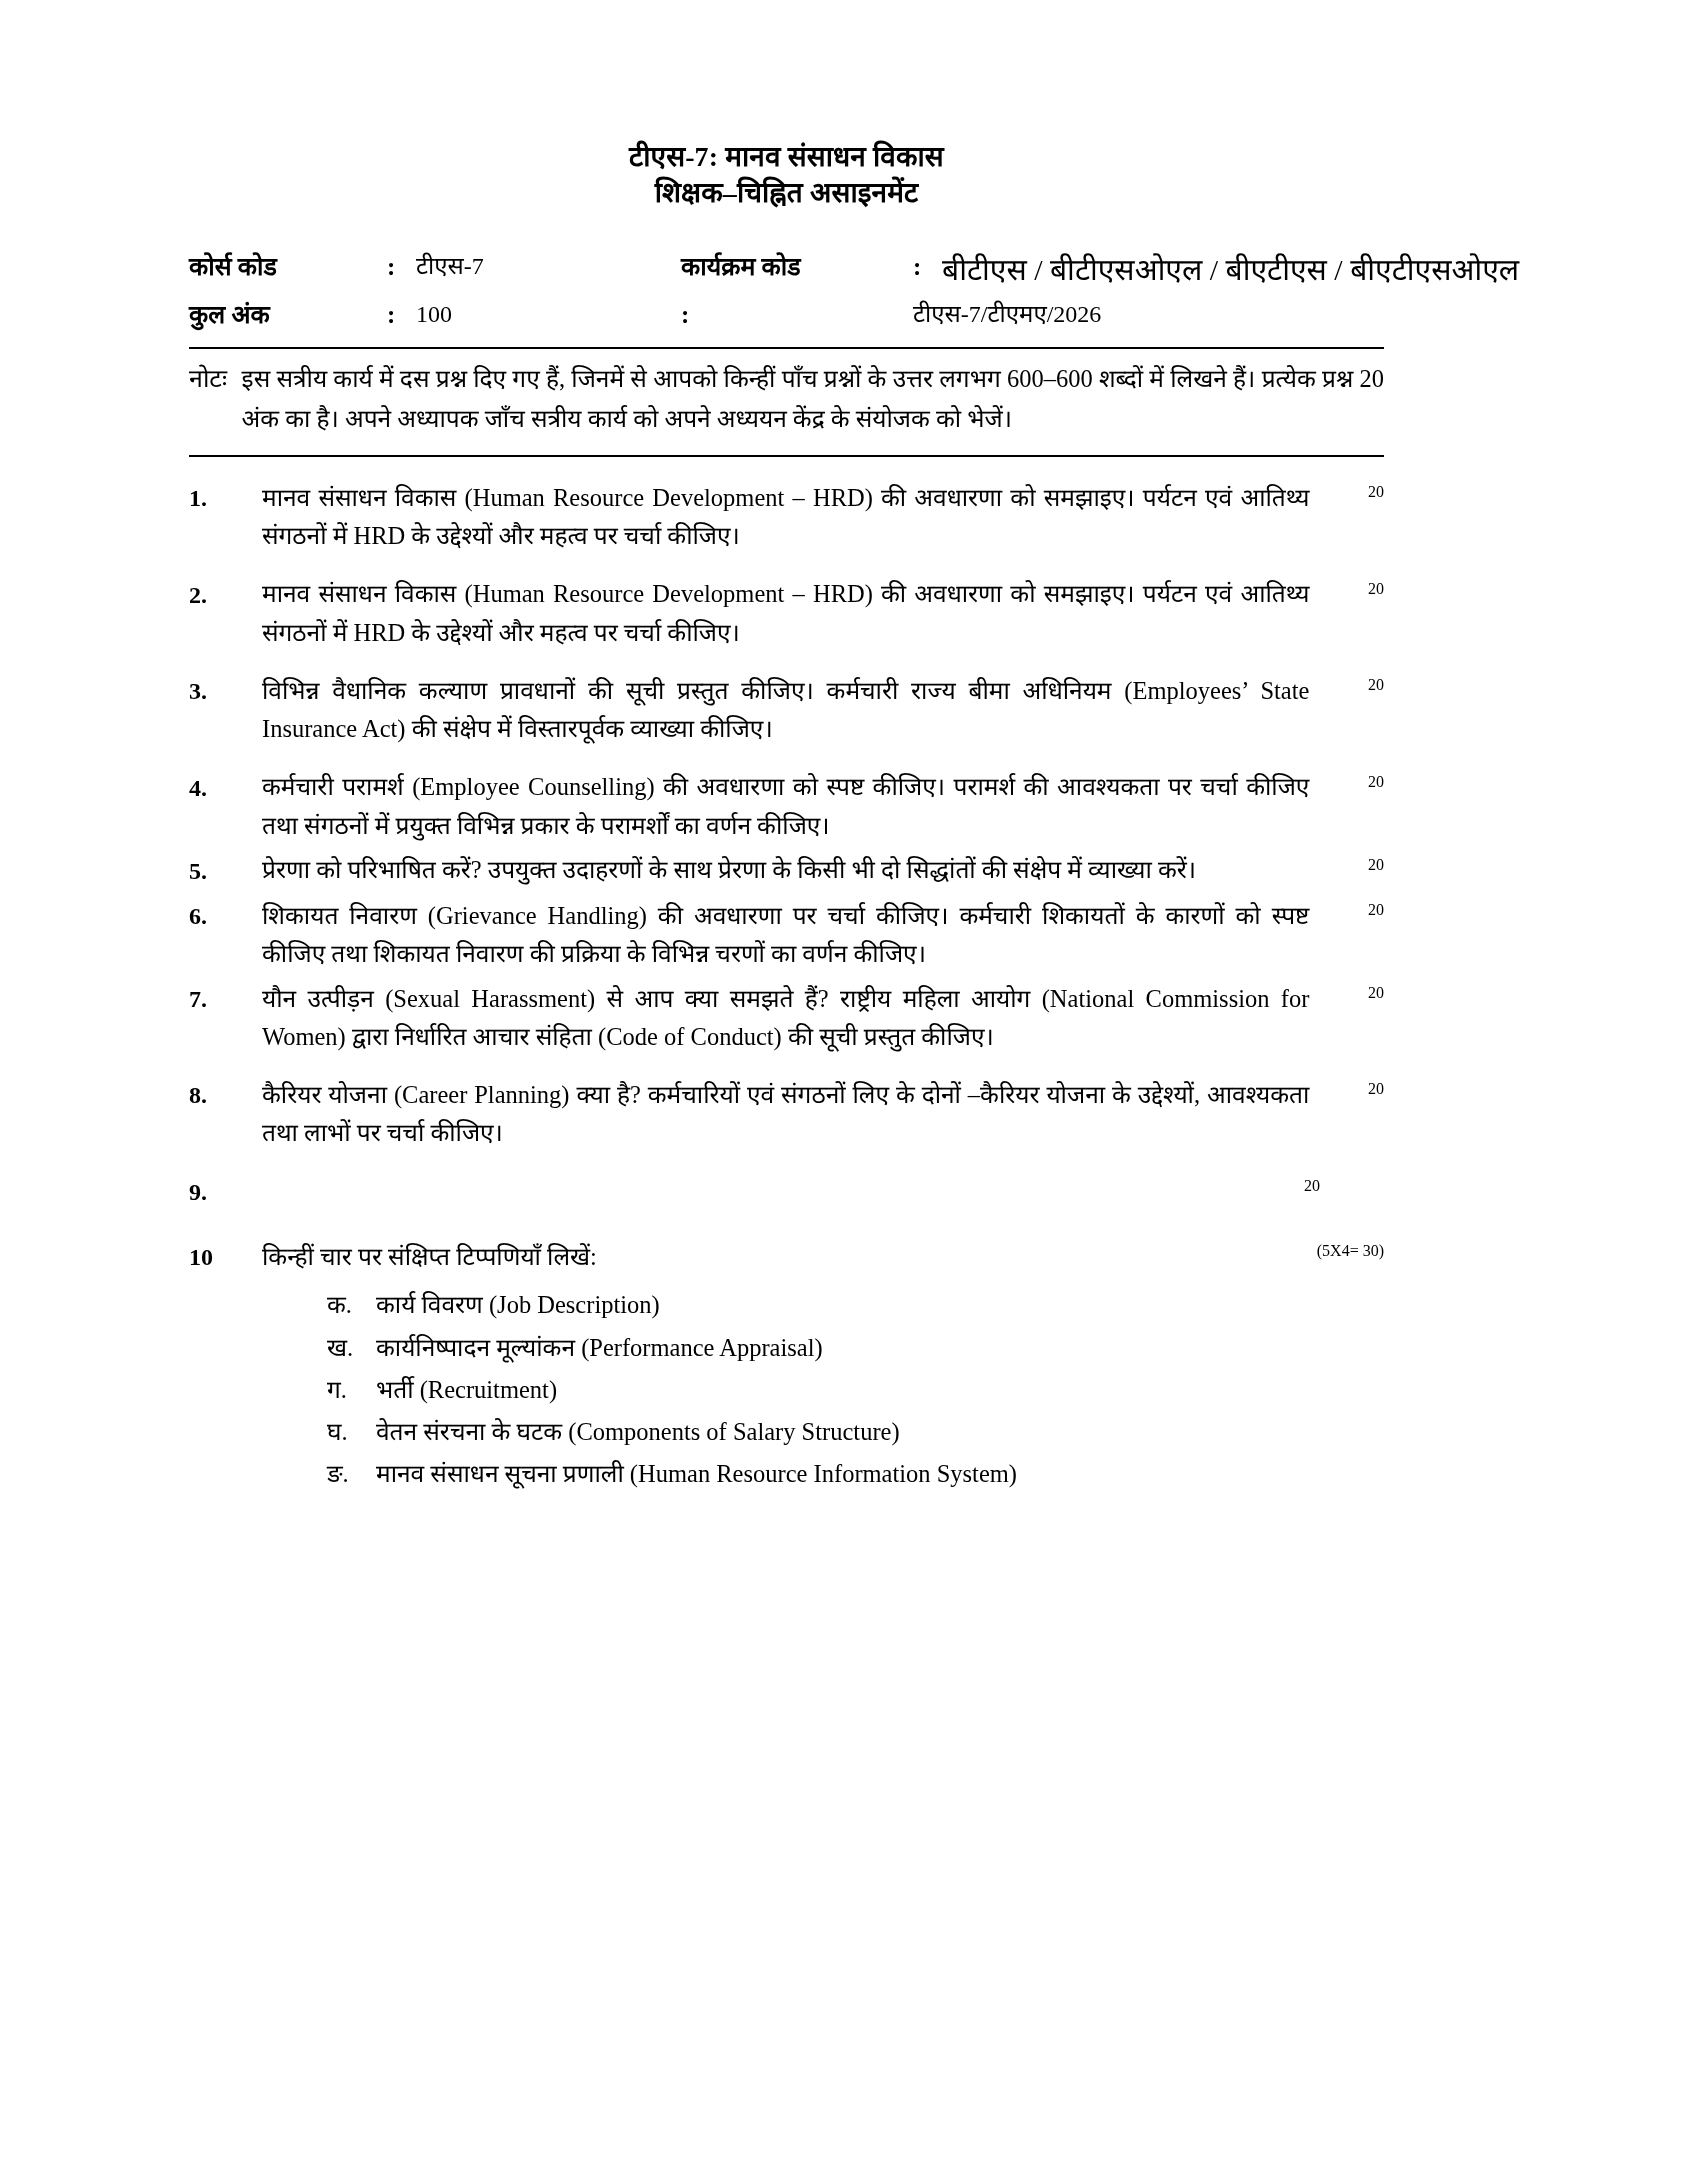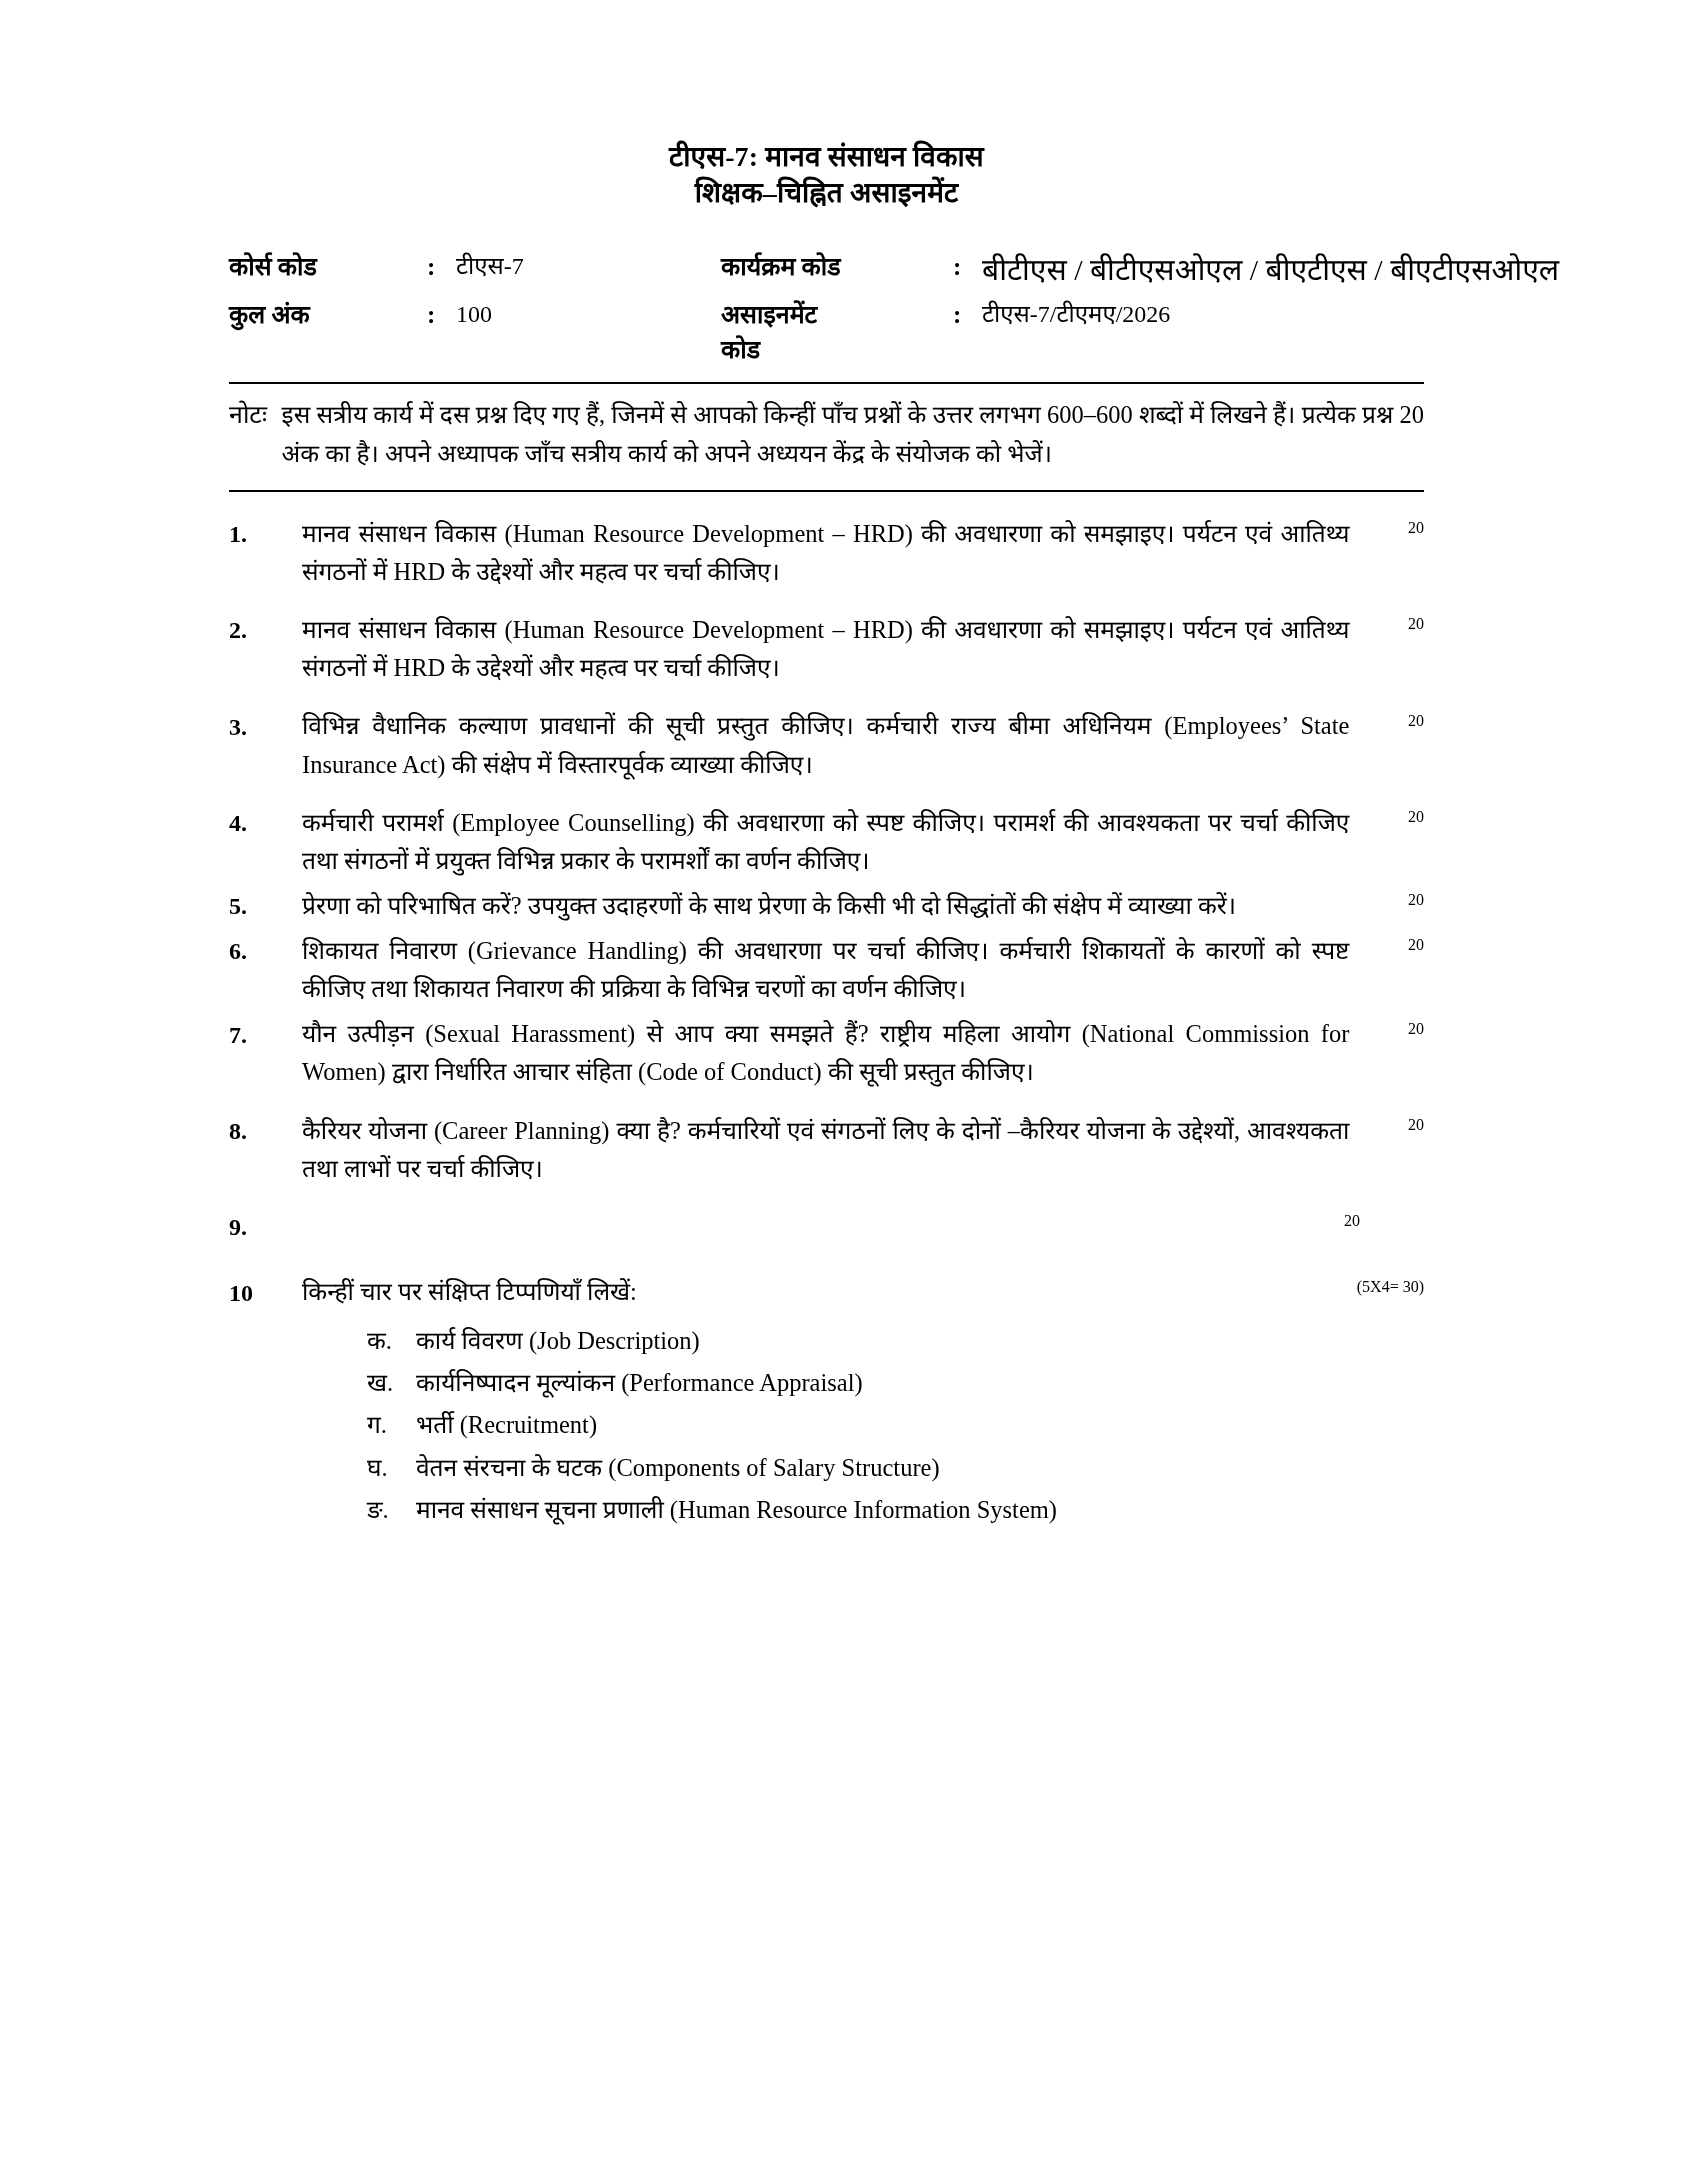--- a/index.html
+++ b/index.html
@@ -13,21 +13,20 @@
     font-family: "Liberation Serif", "DejaVu Serif", serif;
     color: #000000;
     -webkit-font-smoothing: antialiased;
   }
   .page {
     position: relative;
     width: 1456px;
     height: 2183px;
     box-sizing: border-box;
     padding: 139px 72px 0 189px;
-    margin-left: 40px;
   }
 
   
   .title-block {
     text-align: center;
     margin-bottom: 38px;
   }
   .title-line {
     font-size: 28px;
     font-weight: bold;
@@ -171,24 +170,20 @@
     <div class="meta-value">टीएस-7</div>
 
     <div class="meta-label">कार्यक्रम कोड</div>
     <div class="meta-colon">:</div>
     <div class="meta-value small">बीटीएस / बीटीएसओएल / बीएटीएस / बीएटीएसओएल</div>
 
     <div class="meta-label">कुल अंक</div>
     <div class="meta-colon">:</div>
     <div class="meta-value">100</div>
 
-    <div class="meta-label">
-      <div>असाइनमेंट</div>
-      <div>कोड</div>
-    </div>
     <div class="meta-colon">:</div>
     <div class="meta-value">टीएस-7/टीएमए/2026</div>
   </div>
 
   <hr class="rule">
 
   <div class="note">
     <div class="note-label">नोटः</div>
     <div class="note-body">इस सत्रीय कार्य में दस प्रश्न दिए गए हैं, जिनमें से आपको किन्हीं पाँच प्रश्नों के उत्तर लगभग 600–600 शब्दों में लिखने हैं। प्रत्येक प्रश्न 20 अंक का है। अपने अध्यापक जाँच सत्रीय कार्य को अपने अध्ययन केंद्र के संयोजक को भेजें।</div>
   </div>

